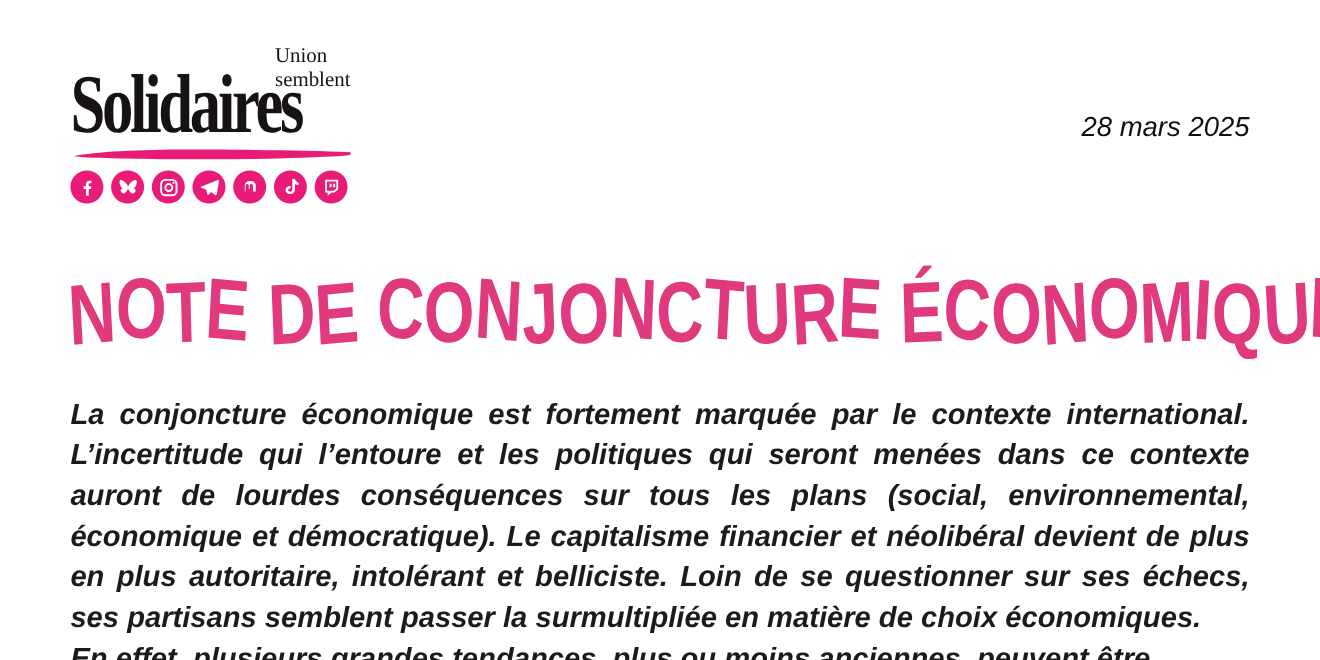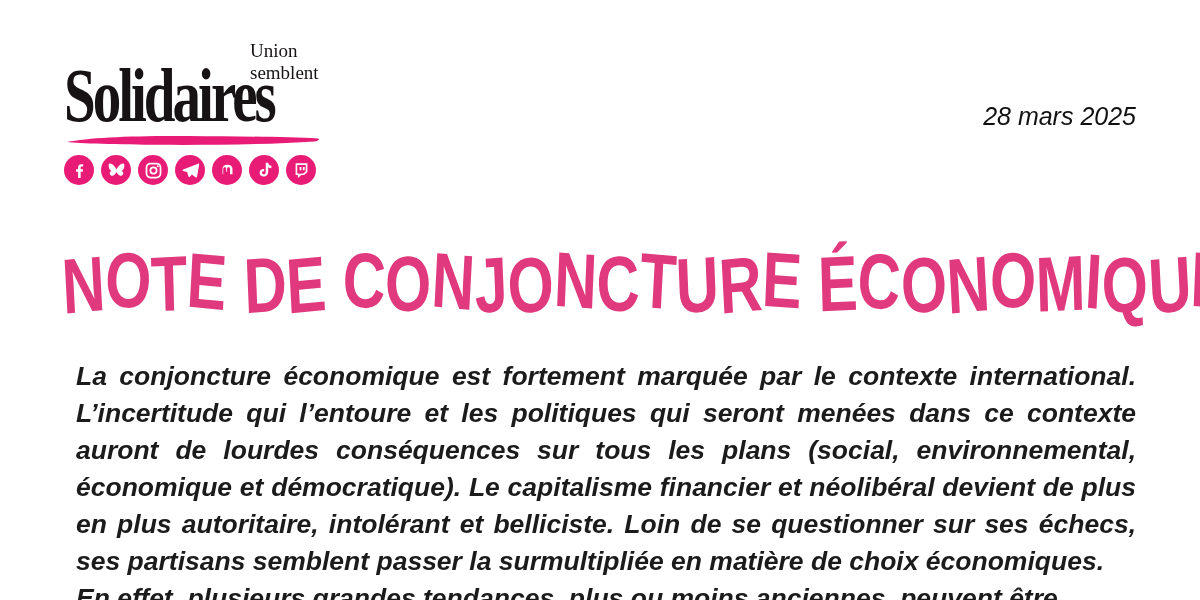--- a/index.html
+++ b/index.html
@@ -57,21 +57,20 @@
   .tl:nth-child(5n+1){transform:rotate(-4deg) translateY(2px);}
   .tl:nth-child(5n+2){transform:rotate(3deg) translateY(-2px);}
   .tl:nth-child(5n+3){transform:rotate(-2deg) translateY(1px);}
   .tl:nth-child(5n+4){transform:rotate(4deg) translateY(-1px);}
   .tl:nth-child(5n){transform:rotate(-3deg) translateY(2px);}
 
   
   .body-text{
     position:absolute;left:64px;right:64px;top:358px;bottom:0;
     overflow:hidden;
-    margin-left:12px;
   }
   .body-text p{
     margin:0;
     font-family:"Liberation Sans",sans-serif;
     font-style:italic;font-weight:bold;
     font-size:26.5px;line-height:37px;
     text-align:justify;
     color:#1b1b1b;
   }
 </style>

